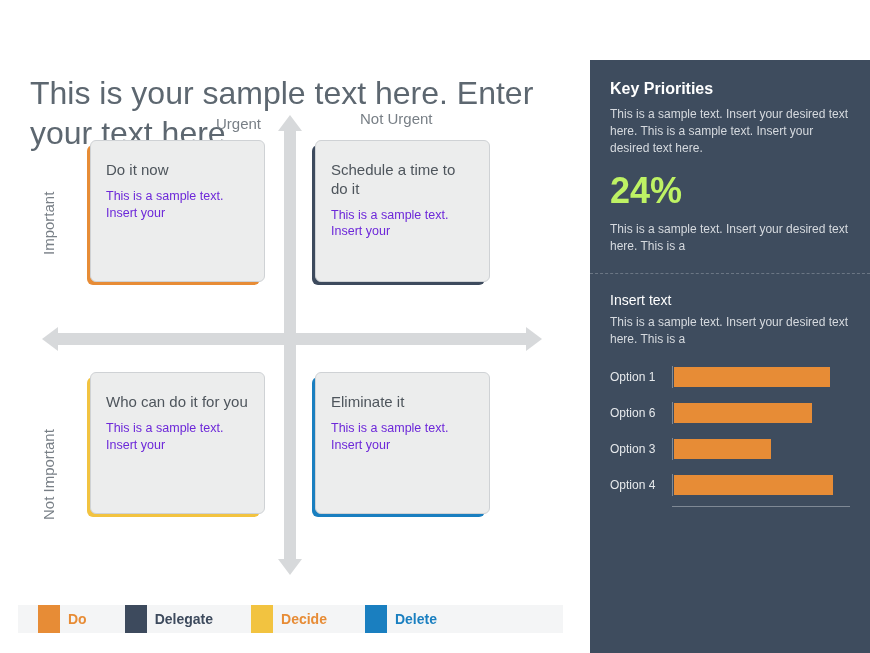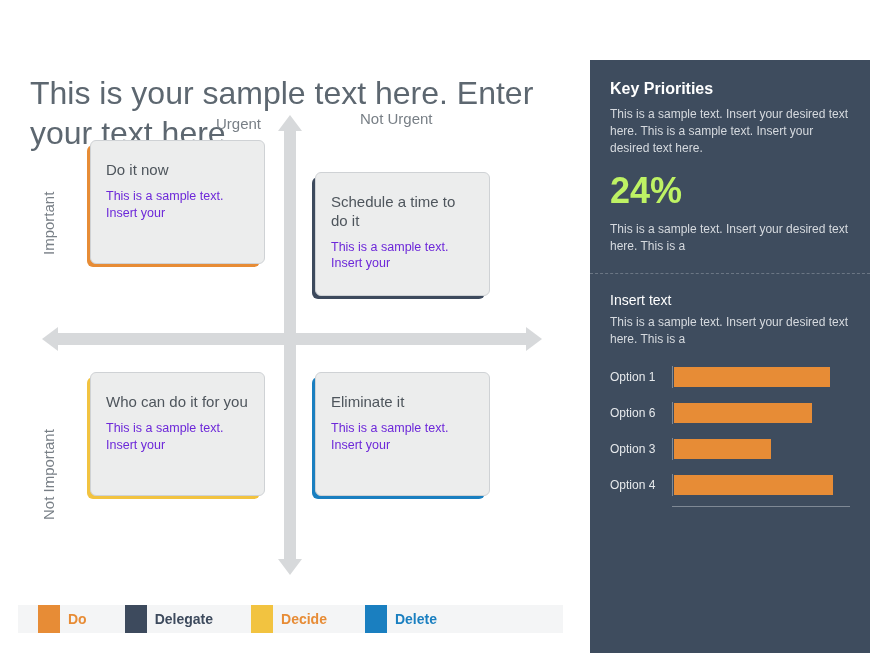--- a/index.html
+++ b/index.html
@@ -78,36 +78,36 @@
       border-right: 16px solid #d7d9db;
     }
     .arrow-h .head-right {
       width: 0; height: 0;
       border-top: 12px solid transparent;
       border-bottom: 12px solid transparent;
       border-left: 16px solid #d7d9db;
     }
     .quad {
       position: absolute;
-      width: 175px; height: 124px;
+      width: 175px; height: 142px;
       border-radius: 6px;
       background: #eceded;
       border: 1px solid #cfd2d5;
       padding: 20px 15px 15px 15px;
     }
     .quad::before {
       content: "";
       position: absolute;
       left: -4px; bottom: -4px;
       width: 100%; height: 100%;
       border-radius: 6px;
       z-index: -1;
     }
     .quad-1 { left: 40px;  top: 30px; }
-    .quad-2 { left: 265px; top: 30px; margin-top: 32px; }
+    .quad-2 { left: 265px; top: 30px; }
     .quad-3 { left: 40px;  top: 262px; }
     .quad-4 { left: 265px; top: 262px; }
     .quad-1::before { background: #e78c36; }
     .quad-2::before { background: #3d4a5d; }
     .quad-3::before { background: #f2c340; }
     .quad-4::before { background: #1a7fc0; }
     .quad-title { font-size: 15px; color: #4e555c; margin-bottom: 8px; line-height: 1.25; }
     .quad-desc  { font-size: 12.5px; color: #6d28d9; line-height: 1.35; }
 
     

